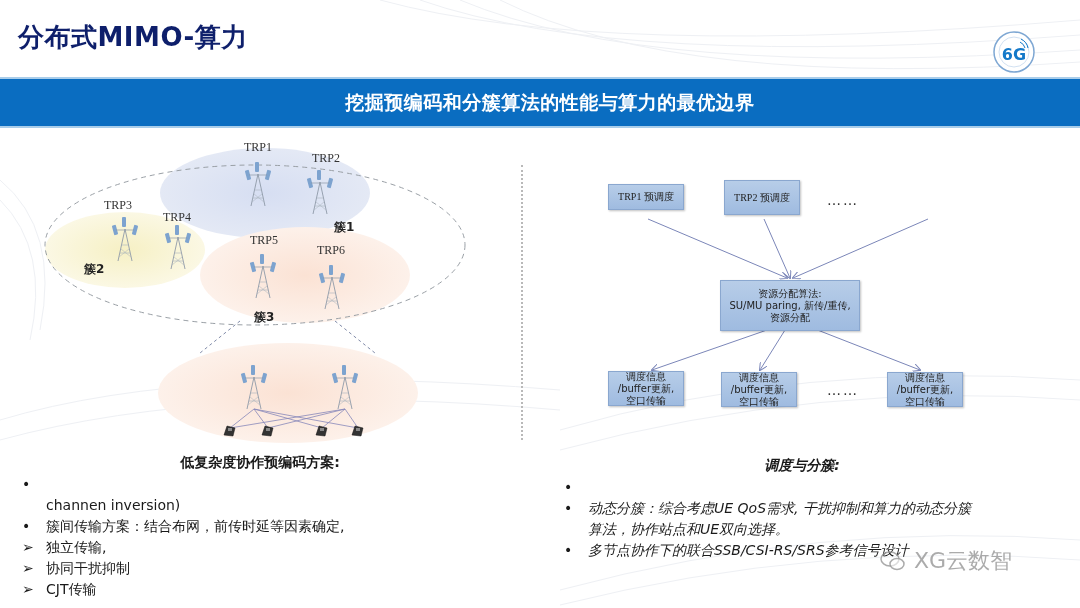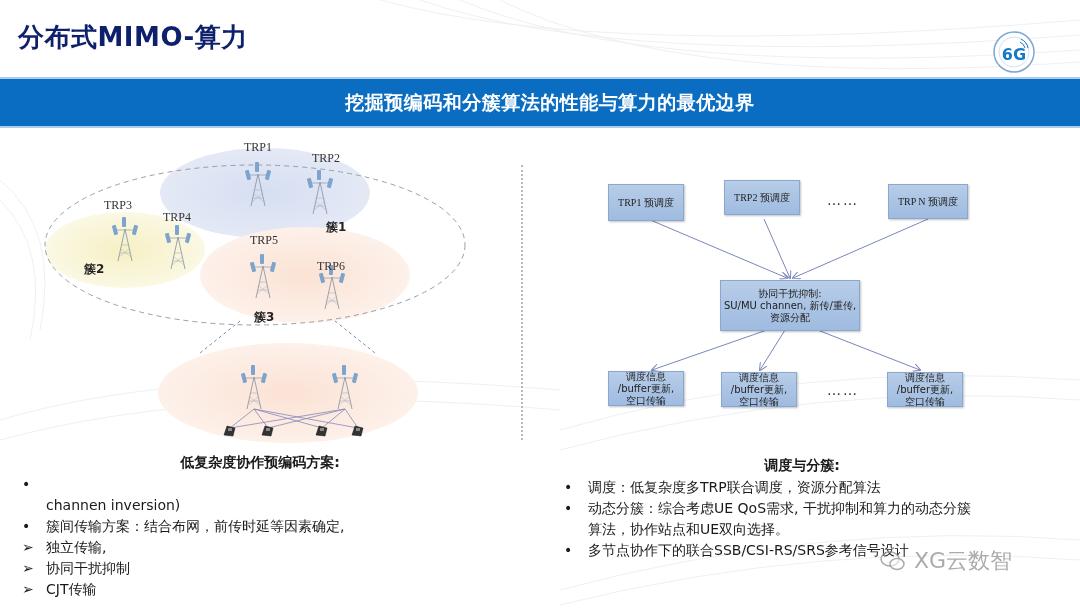--- a/index.html
+++ b/index.html
@@ -52,21 +52,21 @@
     .fbox.top { font-family: "Liberation Serif", "DejaVu Serif", serif; font-size: 10px; }
     .dots { position: absolute; font-size: 14px; letter-spacing: 2px; color: #333; }
 
     
     .textblock { position: absolute; font-size: 14px; line-height: 21px; color: #1a1a1a; }
     .textblock .heading { font-weight: bold; font-size: 14px; margin-bottom: 1px; text-align: center; }
     .textblock .item { display: flex; }
     .textblock .marker { width: 26px; flex: none; padding-left: 2px; }
     .textblock .cont { padding-left: 26px; }
     .left-text { left: 20px; top: 452px; width: 480px; }
-    .right-text { left: 562px; top: 455px; width: 480px; }
+    .right-text { left: 562px; top: 455px; width: 480px; font-style: italic; }
 
     .watermark {
       position: absolute; left: 880px; top: 546px; font-size: 22px; color: rgba(150,150,150,0.8);
       display: flex; align-items: center; gap: 8px;
     }
     .wm-icon { width: 26px; height: 22px; }
   </style>
 </head>
 <body>
 
@@ -167,23 +167,23 @@
     <use href="#phone" x="238" y="296"></use>
     <use href="#phone" x="292" y="296"></use>
     <use href="#phone" x="328" y="296"></use>
   </svg>
 
   <span class="trp-label" style="left:214px;top:5px;">TRP1</span>
   <span class="trp-label" style="left:282px;top:16px;">TRP2</span>
   <span class="trp-label" style="left:74px;top:63px;">TRP3</span>
   <span class="trp-label" style="left:133px;top:75px;">TRP4</span>
   <span class="trp-label" style="left:220px;top:98px;">TRP5</span>
-  <span class="trp-label" style="left:287px;top:124px;">TRP6</span>
-
-  <span class="cluster-label" style="left:296px;top:84px;">簇1</span>
+  <span class="trp-label" style="left:287px;top:108px;">TRP6</span>
+
+  <span class="cluster-label" style="left:304px;top:84px;">簇1</span>
   <span class="cluster-label" style="left:54px;top:126px;">簇2</span>
   <span class="cluster-label" style="left:224px;top:174px;">簇3</span>
 </div>
 
 <div class="divider"></div>
 
 <div class="flow">
   <svg width="400" height="250" viewBox="0 0 400 250">
     <defs>
       <marker id="arr" markerWidth="8" markerHeight="8" refX="7" refY="4" orient="auto">
@@ -193,28 +193,27 @@
     <g stroke="#7b86b8" stroke-width="1" fill="none" marker-end="url(#arr)">
       <line x1="58" y1="49" x2="197" y2="108"></line>
       <line x1="174" y1="49" x2="200" y2="108"></line>
       <line x1="338" y1="49" x2="203" y2="108"></line>
       <line x1="200" y1="152" x2="62" y2="200"></line>
       <line x1="200" y1="152" x2="170" y2="200"></line>
       <line x1="207" y1="152" x2="330" y2="200"></line>
     </g>
   </svg>
 
-  <div class="fbox top" style="left:18px;top:14px;width:76px;height:37px;">TRP1 预调度</div>
+  <div class="fbox top" style="left:18px;top:14px;width:76px;height:26px;">TRP1 预调度</div>
   <div class="fbox top" style="left:134px;top:10px;width:76px;height:35px;">TRP2 预调度</div>
   <span class="dots" style="left:237px;top:22px;">……</span>
-  <div class="fbox top" style="left:298px;top:14px;width:80px;height:35px;">TRP N 预调度</div>
 
   <div class="fbox" style="left:130px;top:110px;width:140px;height:51px;flex-direction:column;">
-    <span>协同干扰抑制:</span>
-    <span>SU/MU channen, 新传/重传,</span>
+    <span>资源分配算法:</span>
+    <span>SU/MU paring, 新传/重传,</span>
     <span>资源分配</span>
   </div>
 
   <div class="fbox" style="left:18px;top:201px;width:76px;height:35px;flex-direction:column;">
     <span>调度信息</span>
     <span>/buffer更新,</span>
     <span>空口传输</span>
   </div>
   <div class="fbox" style="left:131px;top:202px;width:76px;height:35px;flex-direction:column;">
     <span>调度信息</span>
@@ -250,21 +249,20 @@
   <div class="item">
     <span class="marker">➢</span>
     <span>CJT传输</span>
   </div>
 </div>
 
 <div class="textblock right-text">
   <div class="heading">调度与分簇:</div>
   <div class="item">
     <span class="marker">•</span>
-    <span>调度：低复杂度多TRP联合调度，资源分配算法</span>
   </div>
   <div class="item">
     <span class="marker">•</span>
     <span>动态分簇：综合考虑UE QoS需求, 干扰抑制和算力的动态分簇</span>
   </div>
   <div class="cont">算法，协作站点和UE双向选择。</div>
   <div class="item">
     <span class="marker">•</span>
     <span>多节点协作下的联合SSB/CSI-RS/SRS参考信号设计</span>
   </div>

